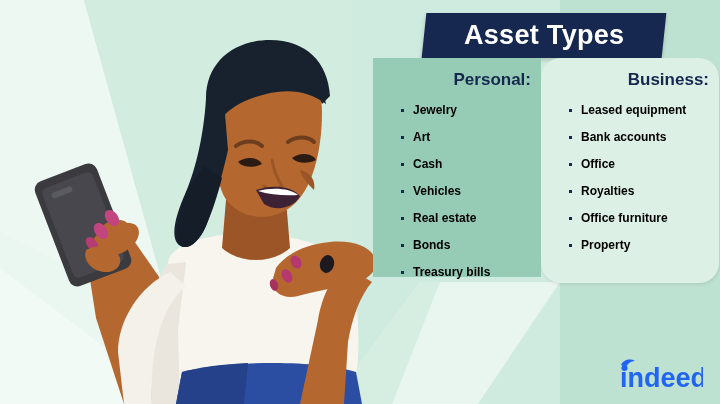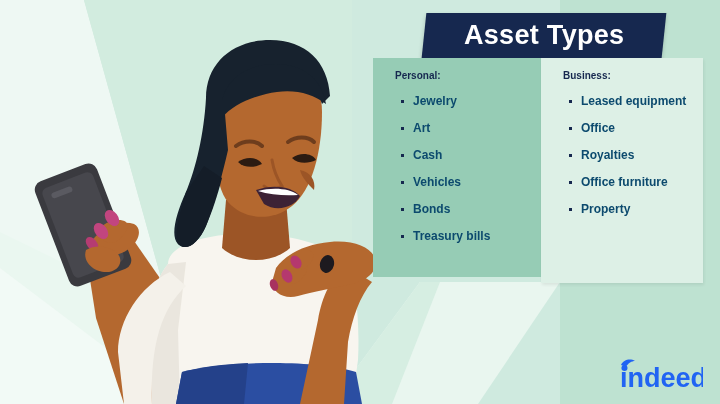--- a/index.html
+++ b/index.html
@@ -56,40 +56,42 @@
   #panel-personal {
     left: 373px;
     top: 58px;
     width: 168px;
     height: 219px;
     background: #96ccb5;
   }
   #panel-business {
     left: 541px;
     top: 58px;
-    width: 162px;
+    width: 178px;
     height: 225px;
     background: #ddf0e6;
     box-shadow: 1px 2px 3px rgba(0,0,0,0.07);
+    border-radius: 20px;
   }
   .panel-heading {
     color: #16284f;
-    font-size: 10px;
+    font-size: 17px;
     font-weight: bold;
     margin: 0 0 9px 8px;
     white-space: nowrap;
+    text-align: right;
   }
   .panel-list {
     list-style: none;
     margin: 0;
     padding: 0 0 0 14px;
   }
   .panel-list li {
     position: relative;
-    color: #0c4a6e;
+    color: #000000;
     font-size: 12px;
     font-weight: bold;
     line-height: 13px;
     padding: 0 0 0 12px;
     margin-bottom: 10.5px;
     white-space: nowrap;
     margin-top: 14px;
   }
   .panel-list li::before {
     content: "";
@@ -222,29 +224,31 @@
     <span id="title-banner-text">Asset Types</span>
   </div>
 
   <div class="panel" id="panel-personal">
     <div class="panel-heading">Personal:</div>
     <ul class="panel-list">
       <li>Jewelry</li>
       <li>Art</li>
       <li>Cash</li>
       <li>Vehicles</li>
+      <li>Real estate</li>
       <li>Bonds</li>
       <li>Treasury bills</li>
     </ul>
   </div>
 
   <div class="panel" id="panel-business">
     <div class="panel-heading">Business:</div>
     <ul class="panel-list">
       <li>Leased equipment</li>
+      <li>Bank accounts</li>
       <li>Office</li>
       <li>Royalties</li>
       <li>Office furniture</li>
       <li>Property</li>
     </ul>
   </div>
 
   <div id="indeed-logo">
     <svg viewBox="0 0 172 68" width="86" height="34">
       <path d="M8 16 C12 6 26 2 36 8 C30 8 22 12 18 20 Z" fill="#2164f3"></path>

